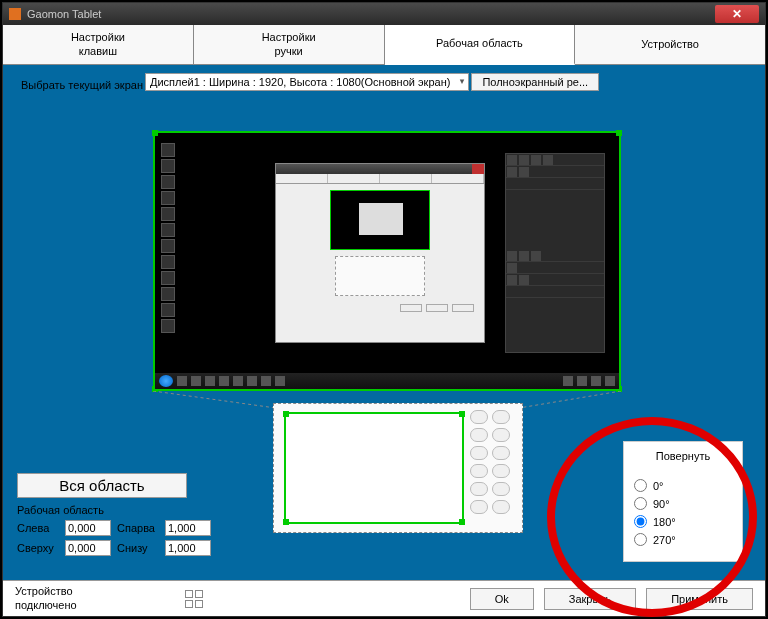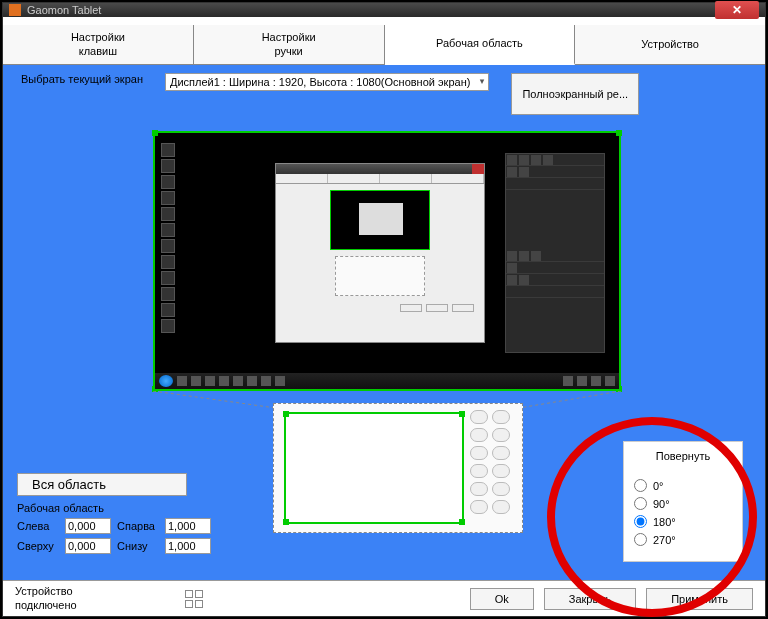--- a/index.html
+++ b/index.html
@@ -1,30 +1,30 @@
 <!DOCTYPE html>
 <html><head>
 <meta charset="utf-8">
 <style>
 * { box-sizing: border-box; margin: 0; padding: 0; font-family: Arial, sans-serif; }
 body { background: #000; width: 768px; height: 619px; overflow: hidden; position: relative; }
 .window { position: absolute; top: 2px; left: 2px; width: 764px; height: 615px; background: #fff; border: 1px solid #333; }
-.titlebar { height: 14px; background: linear-gradient(#4a4a4a, #2a2a2a); display: flex; align-items: center; padding: 7px 6px; color: #ccc; font-size: 11px; }
+.titlebar { height: 22px; background: linear-gradient(#4a4a4a, #2a2a2a); display: flex; align-items: center; padding: 7px 6px; color: #ccc; font-size: 11px; }
 .titlebar .app-icon { width: 12px; height: 12px; background: #e07020; margin-right: 6px; }
 .titlebar .spacer { flex: 1; }
 .close-btn { width: 44px; height: 18px; background: linear-gradient(#e05050,#c03030); border-radius: 2px; display: flex; align-items: center; justify-content: center; color: #fff; font-size: 12px; font-weight: bold; cursor: pointer; }
-.content { position: absolute; top: 22px; left: 0; right: 0; bottom: 0; background: #3b82f6; }
+.content { position: absolute; top: 22px; left: 0; right: 0; bottom: 0; background: #0369a1; }
 .tabs { display: flex; height: 40px; border-bottom: 1px solid #888; }
 .tab { flex: 1; display: flex; align-items: center; justify-content: center; border-right: 1px solid #888; font-size: 11px; text-align: center; line-height: 1.2; cursor: pointer; background: #f8f8f8; }
 .tab.active { background: #fff; border-bottom: 2px solid #fff; margin-bottom: -1px; }
 .tab:last-child { border-right: none; }
-.screen-row { display: flex; align-items: flex-start; gap: 22px; padding: 8px 18px; font-size: 11px; }
+.screen-row { display: flex; align-items: flex-end; gap: 2px; padding: 8px 18px; font-size: 11px; }
 .select-screen { border: 1px solid #999; padding: 2px 18px 2px 4px; font-size: 11px; background: #fff; position: relative; cursor: pointer; }
 .select-screen::after { content: "▾"; position: absolute; right: 4px; top: 2px; font-size: 9px; color: #555; }
-.fs-btn { border: 1px solid #999; padding: 14px 10px; font-size: 11px; background: #f4f4f4; cursor: pointer; }
+.fs-btn { border: 1px solid #999; padding: 2px 10px; font-size: 11px; background: #f4f4f4; cursor: pointer; }
 .monitor-preview { position: absolute; top: 106px; left: 150px; width: 468px; height: 260px; background: #000; border: 2px solid #0c0; }
 .monitor-preview .handle { position: absolute; width: 6px; height: 6px; background: #0c0; }
 .h-tl { top: -3px; left: -3px; } .h-tr { top: -3px; right: -3px; }
 .h-bl { bottom: -3px; left: -3px; } .h-br { bottom: -3px; right: -3px; }
 .nested-window { position: absolute; top: 30px; left: 120px; width: 210px; height: 180px; background: #eee; border: 1px solid #888; }
 .nested-window .nw-title { height: 10px; background: linear-gradient(#555,#333); display:flex; justify-content:flex-end; }
 .nested-window .nw-title .nw-close { width:12px; background:#c03030; }
 .nested-window .nw-tabs { height: 10px; display:flex; border-bottom:1px solid #999; }
 .nested-window .nw-tabs div { flex:1; border-right:1px solid #bbb; }
 .nested-window .nw-body { padding: 4px; }
@@ -44,21 +44,21 @@
 .taskbar .tb-spacer { flex:1; }
 .map-lines { position:absolute; top: 366px; left: 150px; width: 468px; height: 18px; pointer-events:none; }
 .map-lines svg { width:100%; height:100%; }
 .tablet-area { position: absolute; top: 378px; left: 270px; width: 250px; height: 130px; border: 1px dashed #888; background: #fafafa; }
 .tablet-active { position: absolute; top: 8px; left: 10px; width: 180px; height: 112px; border: 2px solid #0c0; background:#fff; }
 .tablet-active .handle { position:absolute; width:6px; height:6px; background:#0c0; }
 .tablet-buttons { position:absolute; right: 6px; top: 6px; width: 46px; }
 .tablet-buttons .brow { display:flex; gap:4px; margin-bottom:4px; }
 .tablet-buttons .brow span { width:18px; height:14px; border:1px solid #bbb; border-radius:8px; background:#f0f0f0; }
 .left-controls { position:absolute; left: 14px; top: 448px; width: 210px; font-size: 11px; }
-.btn { display:inline-block; border:1px solid #999; background:#f5f5f5; padding: 3px 14px; margin-bottom: 6px; cursor:pointer; font-size:13px; }
+.btn { display:inline-block; border:1px solid #999; background:#f5f5f5; padding: 3px 14px; margin-bottom: 6px; cursor:pointer; font-size:15px; text-align:center; }
 .btn.full { display:block; width: 170px; }
 .work-label { margin: 4px 0; font-size:11px; }
 .coord-row { display:flex; align-items:center; gap:6px; margin-bottom:4px; font-size:11px; }
 .coord-row label { width: 42px; }
 .coord-row input { width: 46px; border:1px solid #999; padding:1px 2px; font-size:11px; text-align:left; }
 .rotate-box { position:absolute; right: 22px; top: 416px; width: 120px; border:1px solid #ccc; padding: 8px 10px 10px; font-size:11px; background:#fff; }
 .rotate-box .r-title { text-align:center; margin-bottom:17px; }
 .rotate-box label { display:flex; align-items:center; gap:6px; margin: 5px 0; cursor:pointer; }
 .rotate-box input[type=radio] { cursor:pointer; }
 .footer { position:absolute; bottom:0; left:0; right:0; height:36px; border-top:1px solid #999; display:flex; align-items:center; padding: 0 12px; font-size:11px; gap:10px; background:#fff; }

